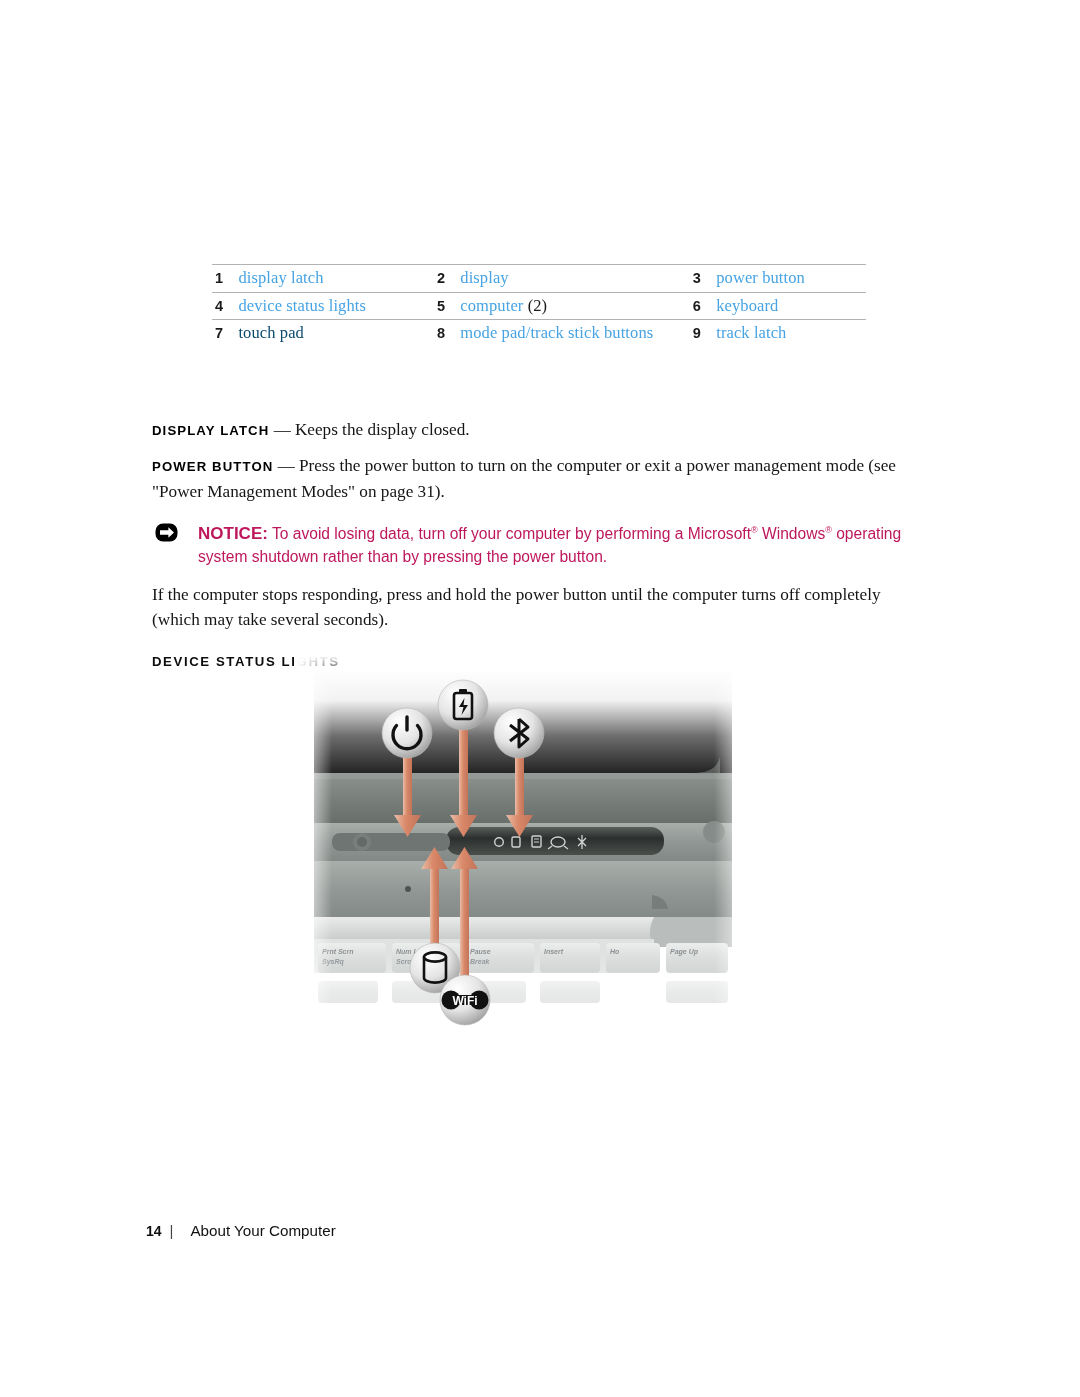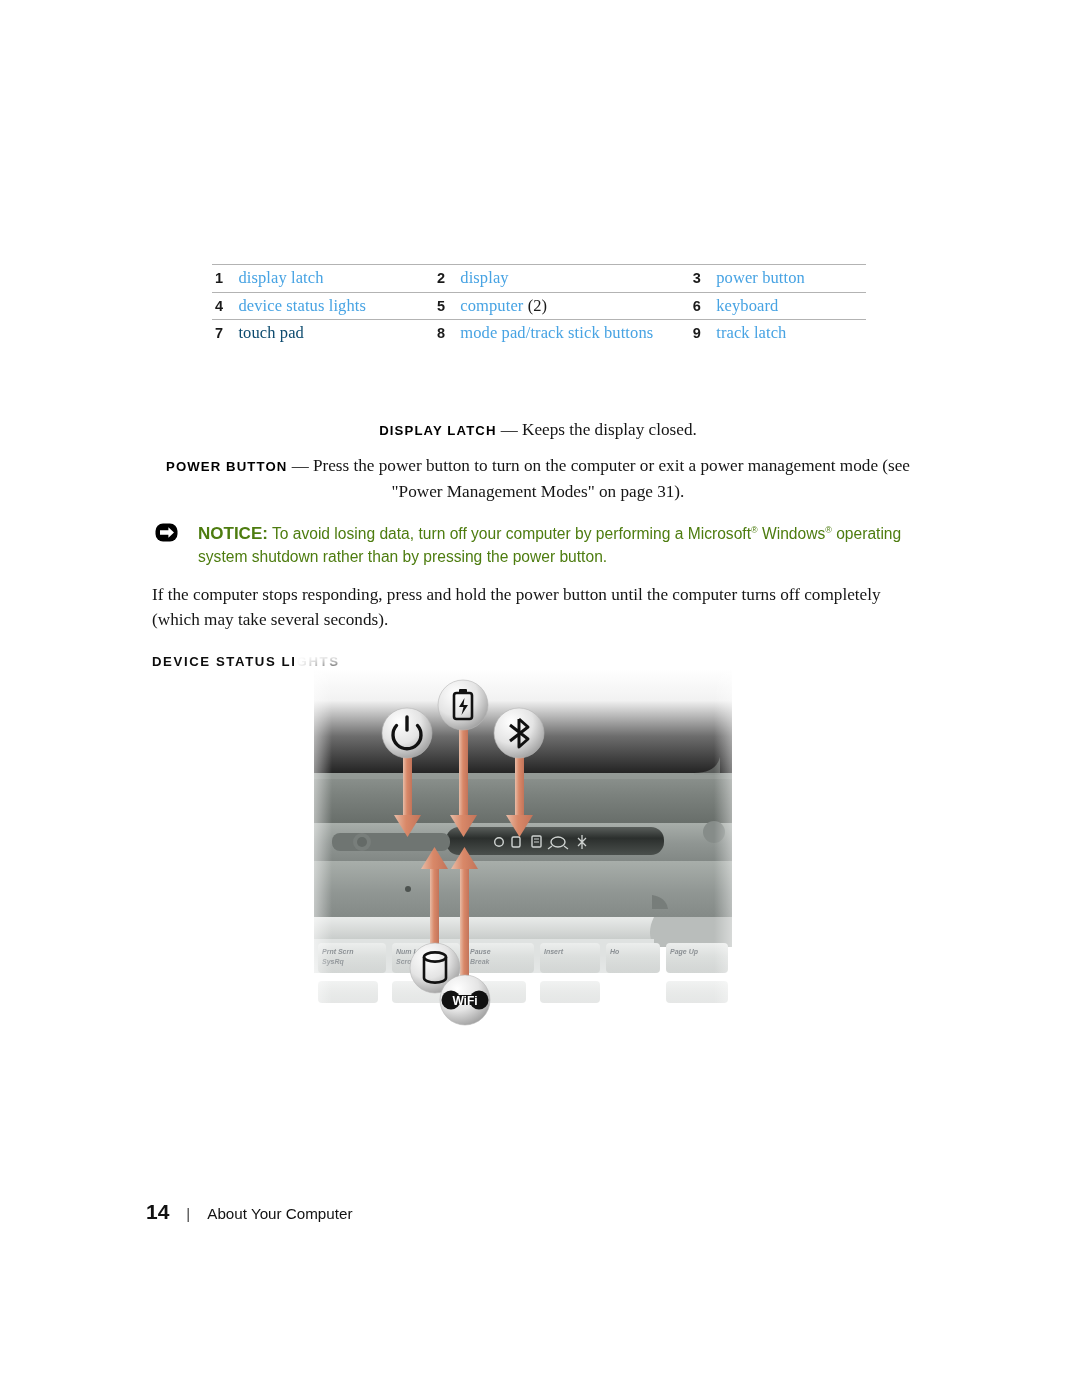--- a/index.html
+++ b/index.html
@@ -62,40 +62,40 @@
     position: absolute;
     left: 152px;
     width: 772px;
   }
   .para {
     font-family: "Liberation Serif", serif;
     font-size: 17.2px;
     line-height: 25px;
     color: #151515;
     margin: 0 0 10px 0;
-    text-align: center;
+    text-align: left;
   }
   .term {
     font-family: "Liberation Sans", sans-serif;
     font-weight: bold;
     font-size: 13.2px;
     letter-spacing: 1.1px;
     color: #000;
   }
   .dash { font-family: "Liberation Serif", serif; font-size: 17px; }
 
   
   .notice {
     position: relative;
     margin: 18px 0 14px 0;
     padding-left: 46px;
     font-family: "Liberation Sans", sans-serif;
     font-size: 15.6px;
     line-height: 23px;
-    color: #4d7c0f;
+    color: #be185d;
   }
   .notice-icon {
     position: absolute;
     left: 3px;
     top: 1px;
     width: 23px;
     height: 19px;
   }
   .notice-word {
     font-weight: bold;
@@ -140,29 +140,29 @@
     left: 146px;
     top: 1200px;
     font-family: "Liberation Sans", sans-serif;
     font-size: 15px;
     color: #111;
     display: flex;
     align-items: baseline;
   }
   .footer .pg {
     font-weight: bold;
-    font-size: 21px;
-    margin-right: 17px;
+    font-size: 14px;
+    margin-right: 8px;
   }
   .footer .bar {
     color: #444;
     margin-right: 17px;
     font-size: 15px;
   }
-  .footer .sect { font-size: 15.2px; }
+  .footer .sect { font-size: 15.2px; margin-top: 22px; }
 </style>
 </head>
 <body>
 
 <table class="callout-table">
   <tbody>
     <tr>
       <td class="cell-num">1</td>
       <td class="cell-lab col-a"><span>display latch</span></td>
       <td class="cell-num">2</td>

